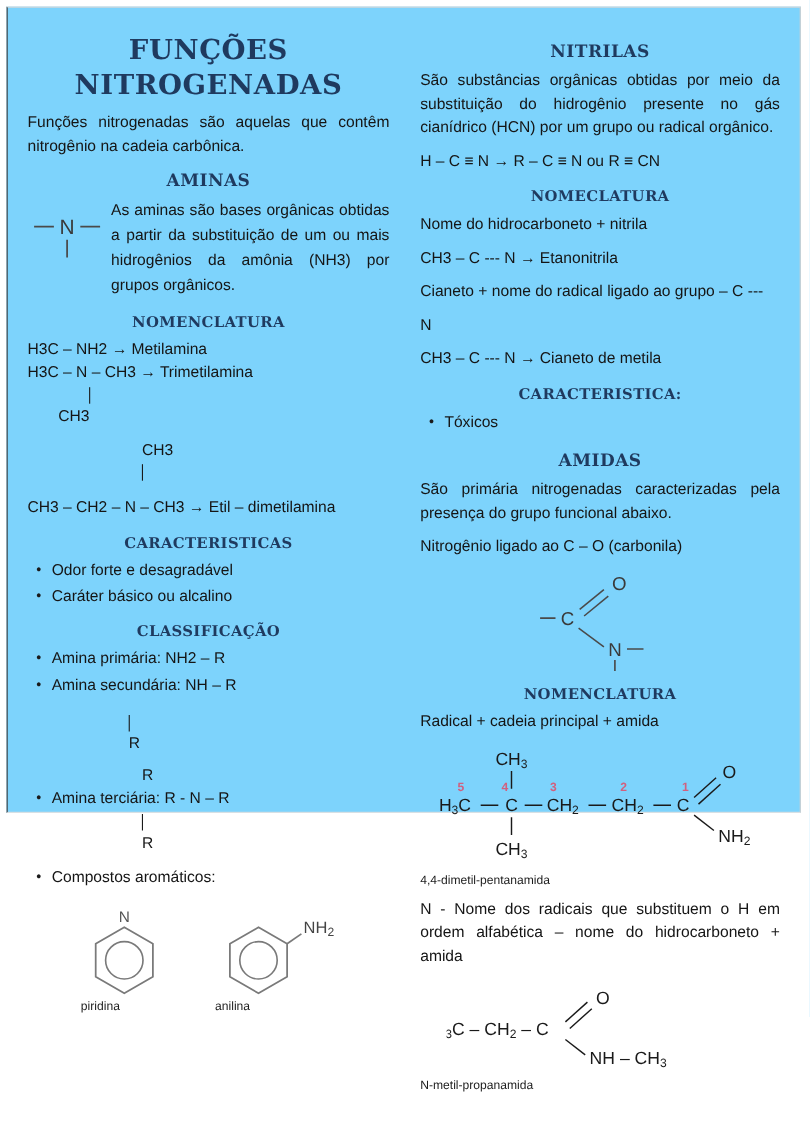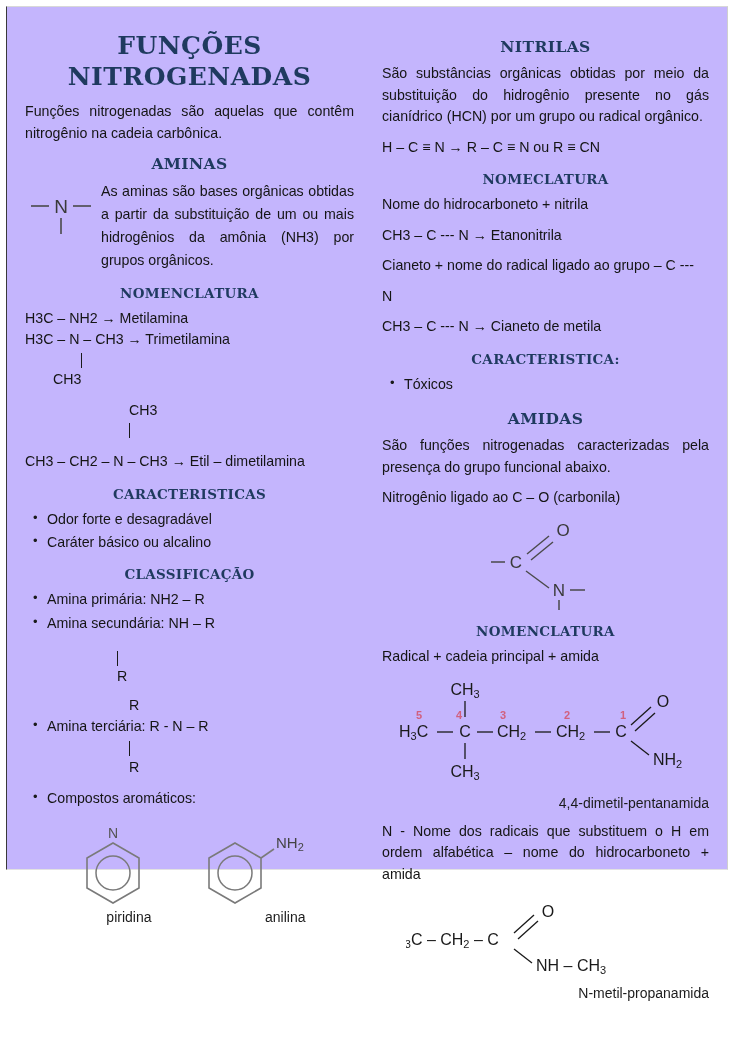--- a/index.html
+++ b/index.html
@@ -9,27 +9,27 @@
   body {
     width: 736px; height: 1041px;
     font-family: "Liberation Sans", sans-serif;
     color: #111111;
     position: relative;
     overflow: hidden;
   }
   .page {
     position: absolute;
     left: 6px; top: 6px;
-    width: 722px; height: 864px;
+    width: 722px; height: 733px;
     border-left: 1.5px solid #3a3a3a;
     border-top: 1px solid #d8d8d8;
     border-right: 1px solid #cfcfcf;
     border-bottom: 1px solid #e2e2e2;
     box-sizing: border-box;
-    background: #c4b5fd;
+    background: #7dd3fc;
   }
   .cols {
     position: absolute;
     left: 0; top: 0;
     width: 100%; height: 100%;
     display: flex;
   }
   .col {
     box-sizing: border-box;
     position: relative;
@@ -125,22 +125,22 @@
   .amine-text {
     flex: 1 1 auto;
     font-size: 14.2px;
     line-height: 1.62;
     text-align: justify;
     color: #151515;
   }
 
   .struct-center { text-align: center; margin: 6px 0 8px 0; }
   .caption {
-    text-align: right;
-    font-size: 14px;
+    text-align: left;
+    font-size: 11px;
     color: #1c1c1c;
     margin-top: 2px;
   }
   .rings {
     display: flex;
     justify-content: center;
     gap: 44px;
     margin-top: 14px;
   }
   .ring-item { text-align: center; }
@@ -251,21 +251,21 @@
     <p class="body tight left">N</p>
     <p class="body left">CH3 – C --- N → Cianeto de metila</p>
 
     <h3 class="sub">CARACTERISTICA:</h3>
     <ul class="bullets">
       <li>Tóxicos</li>
     </ul>
 
     <h2 class="sec" style="margin-top:14px;">AMIDAS</h2>
 
-    <p class="body">São funções nitrogenadas caracterizadas pela presença do grupo funcional abaixo.</p>
+    <p class="body">São primária nitrogenadas caracterizadas pela presença do grupo funcional abaixo.</p>
     <p class="body left">Nitrogênio ligado ao C – O (carbonila)</p>
 
     <div class="struct-center">
       <svg width="150" height="92" viewBox="0 0 150 92" style="margin:0 auto;">
         <line x1="20" y1="44" x2="34" y2="44" stroke="#4a4a4a" stroke-width="1.5"></line>
         <text x="45" y="50" font-family="Liberation Sans, sans-serif" font-size="17" fill="#3a3a3a" text-anchor="middle">C</text>
         <line x1="56" y1="36" x2="78" y2="18" stroke="#4a4a4a" stroke-width="1.4"></line>
         <line x1="60" y1="42" x2="82" y2="24" stroke="#4a4a4a" stroke-width="1.4"></line>
         <text x="92" y="18" font-family="Liberation Sans, sans-serif" font-size="17" fill="#3a3a3a" text-anchor="middle">O</text>
         <line x1="55" y1="53" x2="78" y2="70" stroke="#4a4a4a" stroke-width="1.4"></line>

